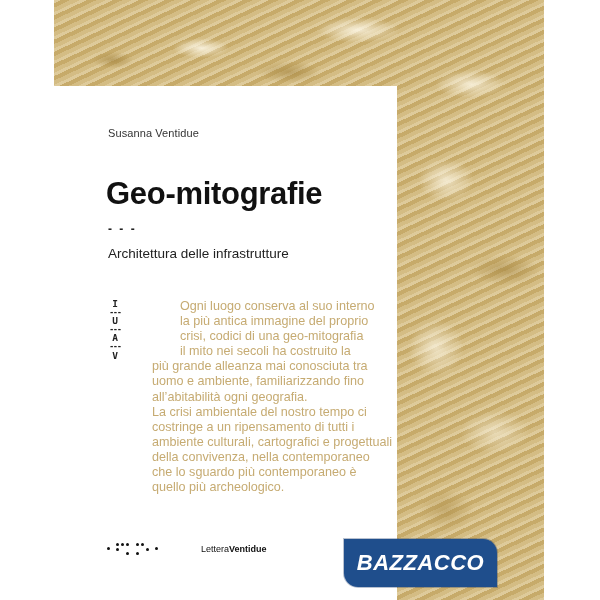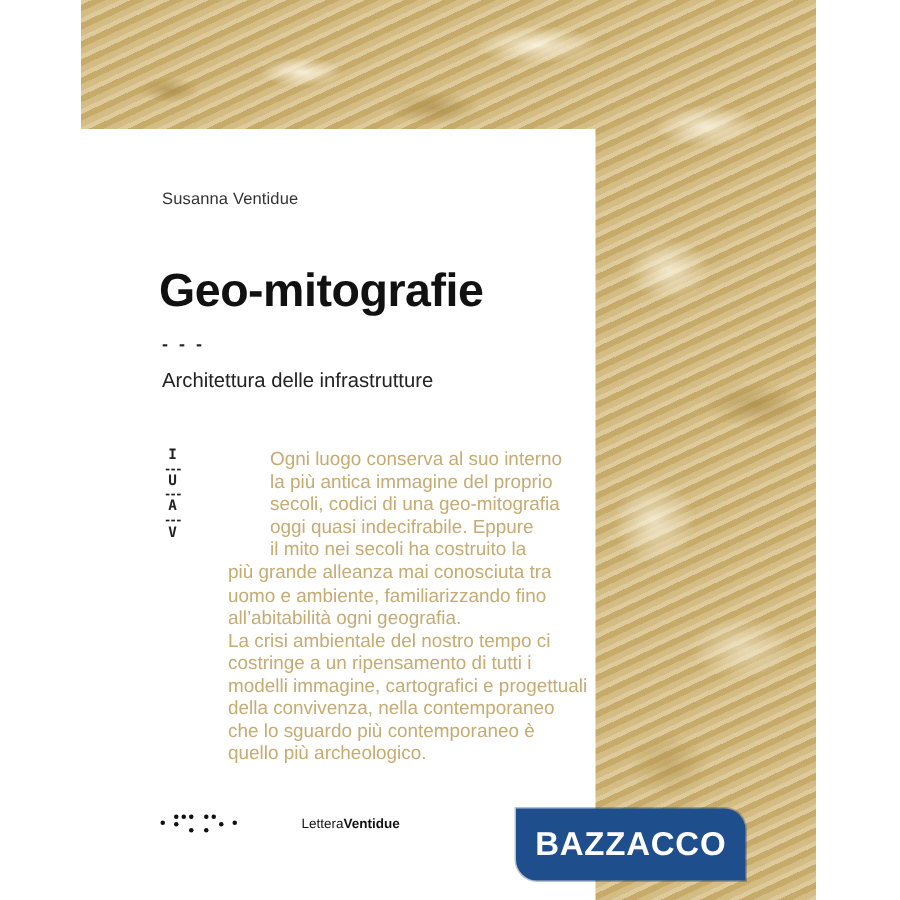--- a/index.html
+++ b/index.html
@@ -27,21 +27,21 @@
   .iuav { position:absolute; left:108px; top:300px; width:14px; text-align:center; font-family:"DejaVu Sans Mono", monospace; font-size:9.5px; font-weight:bold; color:#222; line-height:8.6px; }
   .iuav .sep { font-size:8px; letter-spacing:-1px; }
   .body-text { position:absolute; left:108px; top:299px; width:270px; font-size:12.6px; line-height:15.1px; color:#c6ab72; }
   .body-text .indent { padding-left:28px; display:block; }
   .body-text .line { display:block; white-space:nowrap;margin-left:44px; }
   .logo { position:absolute; left:107px; top:541px; display:flex; align-items:center;gap:40px; }
   .dots { position:relative; width:52px; height:16px; }
   .dot { position:absolute; width:3px; height:3px; background:#111; border-radius:50%; }
   .logo-text { font-size:9px; color:#111; margin-left:2px; }
   .logo-text b { font-weight:bold; }
-  .badge { position:absolute; left:344px; top:539px; width:153px; height:48px; background:#1f4e8c; border-radius:0 14px 0 14px; display:flex; align-items:center; justify-content:center; box-shadow:0 0 0 1px rgba(20,50,100,0.3); }
+  .badge { position:absolute; left:344px; top:539px; width:153px; height:48px; background:#1f4e8c; border-radius:0 14px 0 14px; display:flex; align-items:center; justify-content:center; box-shadow:0 0 0 1px rgba(20,50,100,0.3);font-style:italic; }
   .badge span { color:#ffffff; font-weight:bold; font-size:22px; letter-spacing:0.5px; }
 </style>
 </head>
 <body>
 
 <div class="cover"></div>
 <div class="panel"></div>
 
 <div class="author">Susanna Ventidue</div>
 <div class="title">Geo-mitografie</div>
@@ -54,29 +54,28 @@
   <div>U</div>
   <div class="sep">---</div>
   <div>A</div>
   <div class="sep">---</div>
   <div>V</div>
 </div>
 
 <div class="body-text">
   <span class="line indent">Ogni luogo conserva al suo interno</span>
   <span class="line indent">la più antica immagine del proprio</span>
-  <span class="line indent">secoli, codici di una geo-mitografia</span>
-  <span class="line indent">oggi quasi indecifrabile. Eppure</span>
+  <span class="line indent">crisi, codici di una geo-mitografia</span>
   <span class="line indent">il mito nei secoli ha costruito la</span>
   <span class="line">più grande alleanza mai conosciuta tra</span>
   <span class="line">uomo e ambiente, familiarizzando fino</span>
   <span class="line">all’abitabilità ogni geografia.</span>
   <span class="line">La crisi ambientale del nostro tempo ci</span>
   <span class="line">costringe a un ripensamento di tutti i</span>
-  <span class="line">modelli immagine, cartografici e progettuali</span>
+  <span class="line">ambiente culturali, cartografici e progettuali</span>
   <span class="line">della convivenza, nella contemporaneo</span>
   <span class="line">che lo sguardo più contemporaneo è</span>
   <span class="line">quello più archeologico.</span>
 </div>
 
 <div class="logo">
   <div class="dots">
     <div class="dot" style="left:0;top:6px"></div>
     <div class="dot" style="left:9px;top:2px"></div>
     <div class="dot" style="left:14px;top:2px"></div>

